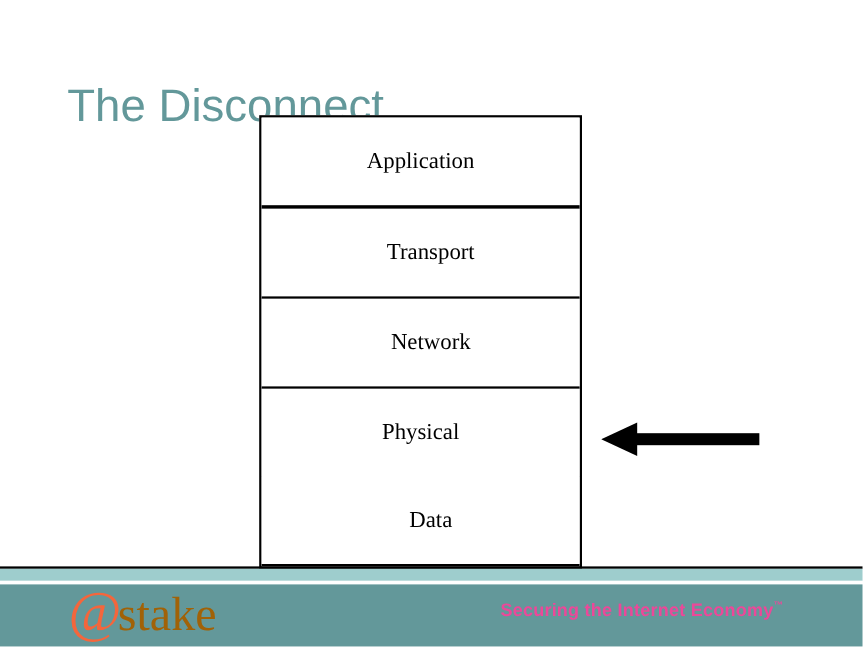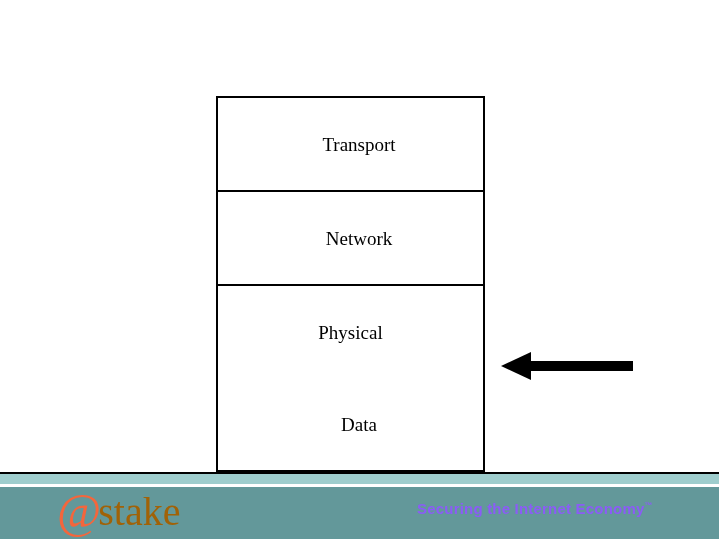--- a/index.html
+++ b/index.html
@@ -137,38 +137,42 @@
     position: relative;
     top: 2px;
   }
   #footer-tagline {
     position: absolute;
     left: 417px;
     top: 500px;
     font-family: "Liberation Sans", sans-serif;
     font-size: 15px;
     font-weight: bold;
-    color: #8b5cf6;
+    color: #ec4899;
     letter-spacing: 0.2px;
     white-space: nowrap;
   }
   #footer-tagline .tm {
     font-size: 8px;
     vertical-align: super;
     font-weight: bold;
   }
 </style>
 </head>
 <body>
 
 <div id="slide">
 
+  <h1 id="slide-title">The Disconnect</h1>
 
   <div id="osi-stack">
 
+    <div class="osi-layer thick">
+      <span class="osi-label">Application</span>
+    </div>
 
 
 
     <div class="osi-layer medium">
       <span class="osi-label">Transport</span>
     </div>
 
     <div class="osi-layer medium">
       <span class="osi-label">Network</span>
     </div>

